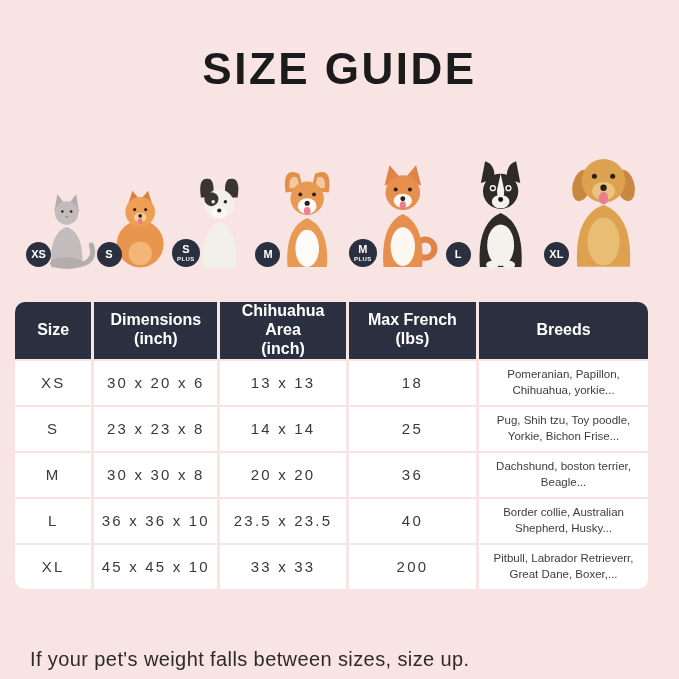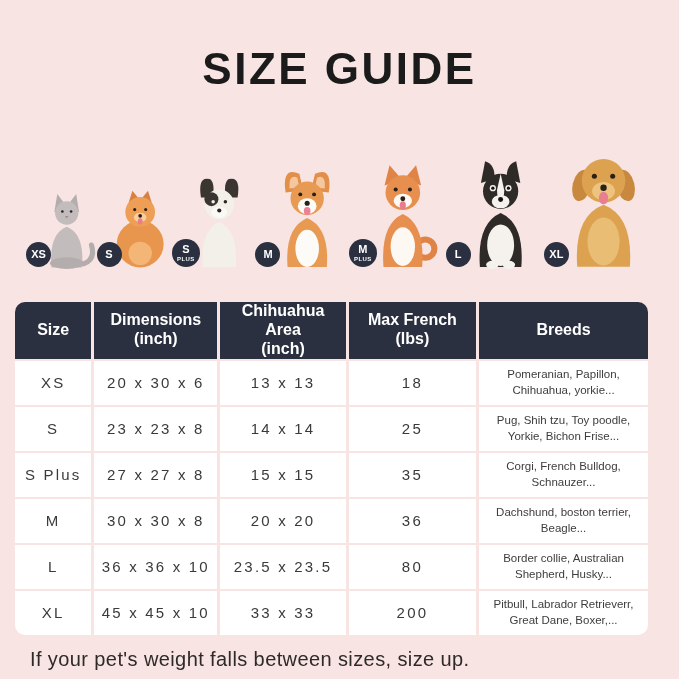--- a/index.html
+++ b/index.html
@@ -212,51 +212,44 @@
             <div>(lbs)</div>
           </th>
           <th>
             <div>Breeds</div>
           </th>
         </tr>
     </thead>
     <tbody>
         <tr>
           <td class="col-size">XS</td>
-          <td class="col-dimensions">20 x 30 x 6</td>
+          <td class="col-dimensions">30 x 20 x 6</td>
           <td class="col-sleeping-area">13 x 13</td>
           <td class="col-max-weight">18</td>
           <td class="col-breeds">Pomeranian, Papillon, Chihuahua, yorkie...</td>
         </tr>
         <tr>
           <td class="col-size">S</td>
           <td class="col-dimensions">23 x 23 x 8</td>
           <td class="col-sleeping-area">14 x 14</td>
           <td class="col-max-weight">25</td>
           <td class="col-breeds">Pug, Shih tzu, Toy poodle, Yorkie, Bichon Frise...</td>
         </tr>
         <tr>
-          <td class="col-size">S Plus</td>
-          <td class="col-dimensions">27 x 27 x 8</td>
-          <td class="col-sleeping-area">15 x 15</td>
-          <td class="col-max-weight">35</td>
-          <td class="col-breeds">Corgi, French Bulldog, Schnauzer...</td>
-        </tr>
-        <tr>
           <td class="col-size">M</td>
           <td class="col-dimensions">30 x 30 x 8</td>
           <td class="col-sleeping-area">20 x 20</td>
           <td class="col-max-weight">36</td>
           <td class="col-breeds">Dachshund, boston terrier, Beagle...</td>
         </tr>
         <tr>
           <td class="col-size">L</td>
           <td class="col-dimensions">36 x 36 x 10</td>
           <td class="col-sleeping-area">23.5 x 23.5</td>
-          <td class="col-max-weight">80</td>
+          <td class="col-max-weight">40</td>
           <td class="col-breeds">Border collie, Australian Shepherd, Husky...</td>
         </tr>
         <tr>
           <td class="col-size">XL</td>
           <td class="col-dimensions">45 x 45 x 10</td>
           <td class="col-sleeping-area">33 x 33</td>
           <td class="col-max-weight">200</td>
           <td class="col-breeds">Pitbull, Labrador Retrieverr, Great Dane, Boxer,...</td>
         </tr>
       </tbody>

